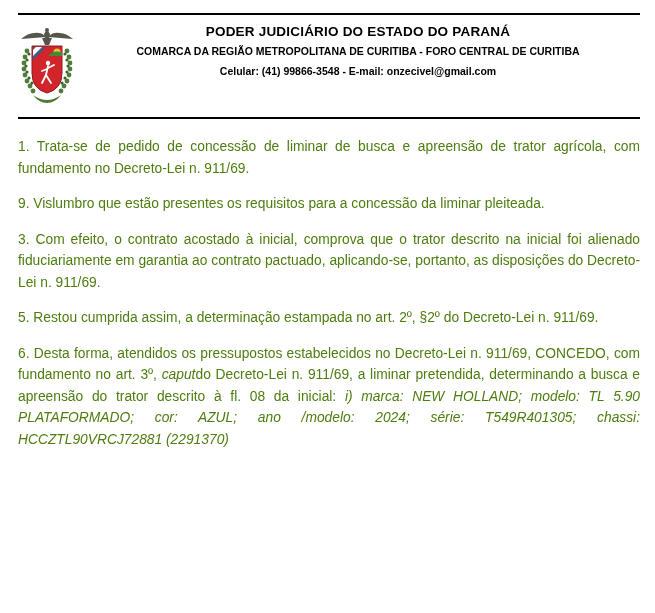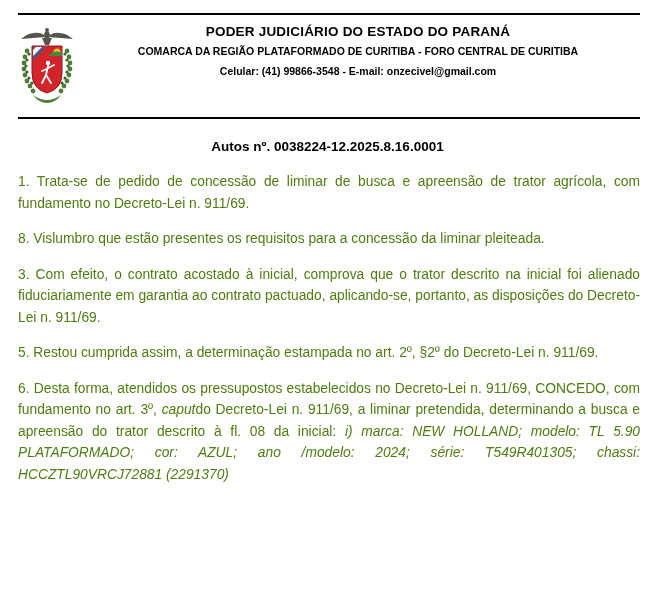--- a/index.html
+++ b/index.html
@@ -124,28 +124,27 @@
           <path d="M30 41 L28 50"></path>
           <path d="M30 43 L36 40"></path>
           <path d="M29 44 L24 46"></path>
           <path d="M28 50 L24 58"></path>
           <path d="M28 50 L33 58"></path>
         </g>
       </svg>
     </div>
     <div class="header-lines">
       <div class="h-line-1">PODER JUDICIÁRIO DO ESTADO DO PARANÁ</div>
-      <div class="h-line-sm">COMARCA DA REGIÃO PLATAFORMADO DE CURITIBA - FORO CENTRAL DE CURITIBA</div>
+      <div class="h-line-sm">COMARCA DA REGIÃO METROPOLITANA DE CURITIBA - FORO CENTRAL DE CURITIBA</div>
       <div class="h-line-sm">Celular: (41) 99866-3548 - E-mail: onzecivel@gmail.com</div>
     </div>
   </div>
 
-  <div class="case-number">Autos nº. 0038224-12.2025.8.16.0001</div>
 
   <div class="doc-body">
     <p><span>1. Trata-se de pedido de concessão de liminar de busca e apreensão de trator agrícola, com fundamento no Decreto-Lei n. 911/69.</span></p>
-    <p><span>8. Vislumbro que estão presentes os requisitos para a concessão da liminar pleiteada.</span></p>
+    <p><span>9. Vislumbro que estão presentes os requisitos para a concessão da liminar pleiteada.</span></p>
     <p><span>3. Com efeito, o contrato acostado à inicial, comprova que o trator descrito na inicial foi alienado fiduciariamente em garantia ao contrato pactuado, aplicando-se, portanto, as disposições do Decreto-Lei n. 911/69.</span></p>
     <p><span>5. Restou cumprida assim, a determinação estampada no art. 2º, §2º do Decreto-Lei n. 911/69.</span></p>
     <p><span>6. Desta forma, atendidos os pressupostos estabelecidos no Decreto-Lei n. 911/69, </span><span class="seg-underline">CONCEDO</span><span>, com fundamento no art. 3º, </span><span class="seg-italic">caput</span><span>do Decreto-Lei n. 911/69, a liminar pretendida, determinando a busca e apreensão do trator descrito à fl. 08 da inicial: </span><span class="seg-italic">i) marca: NEW HOLLAND; modelo: TL 5.90 PLATAFORMADO; cor: AZUL; ano /modelo: 2024; série: T549R401305; chassi: HCCZTL90VRCJ72881 (2291370)</span></p>
   </div>
 
 </div>
 
 </body></html>

